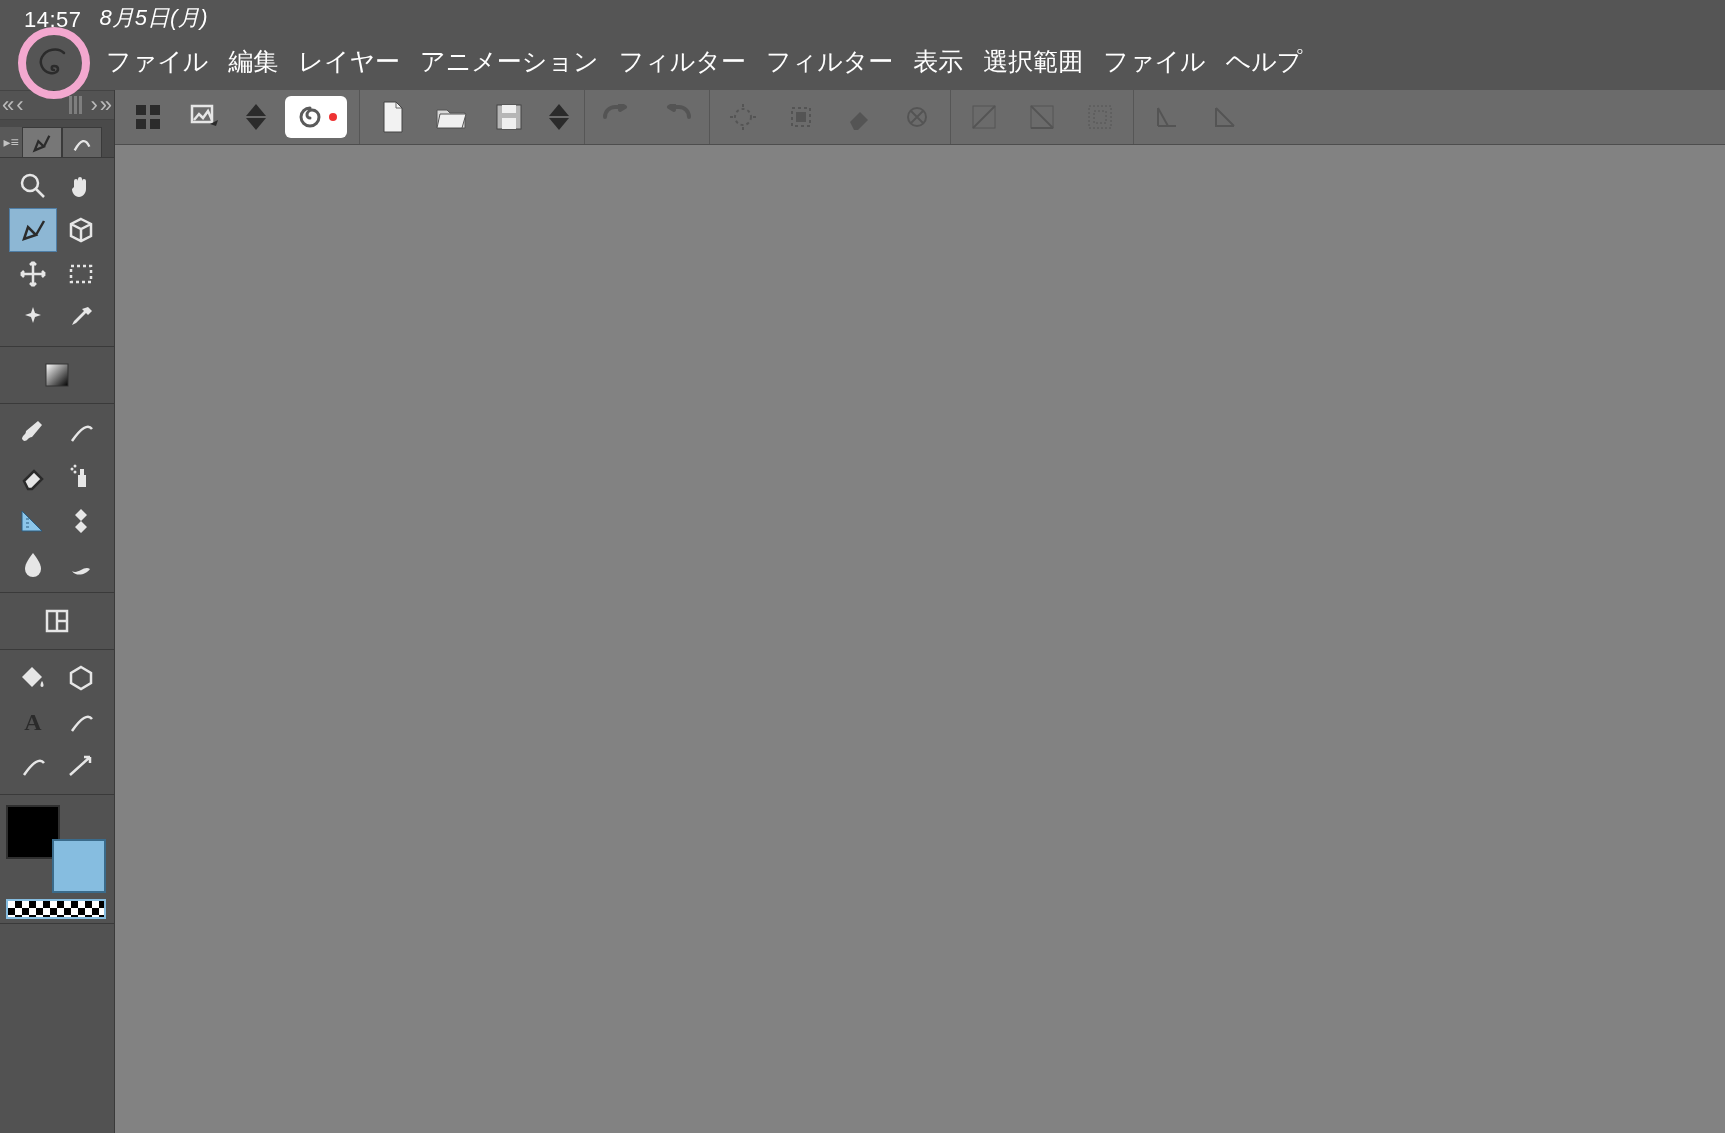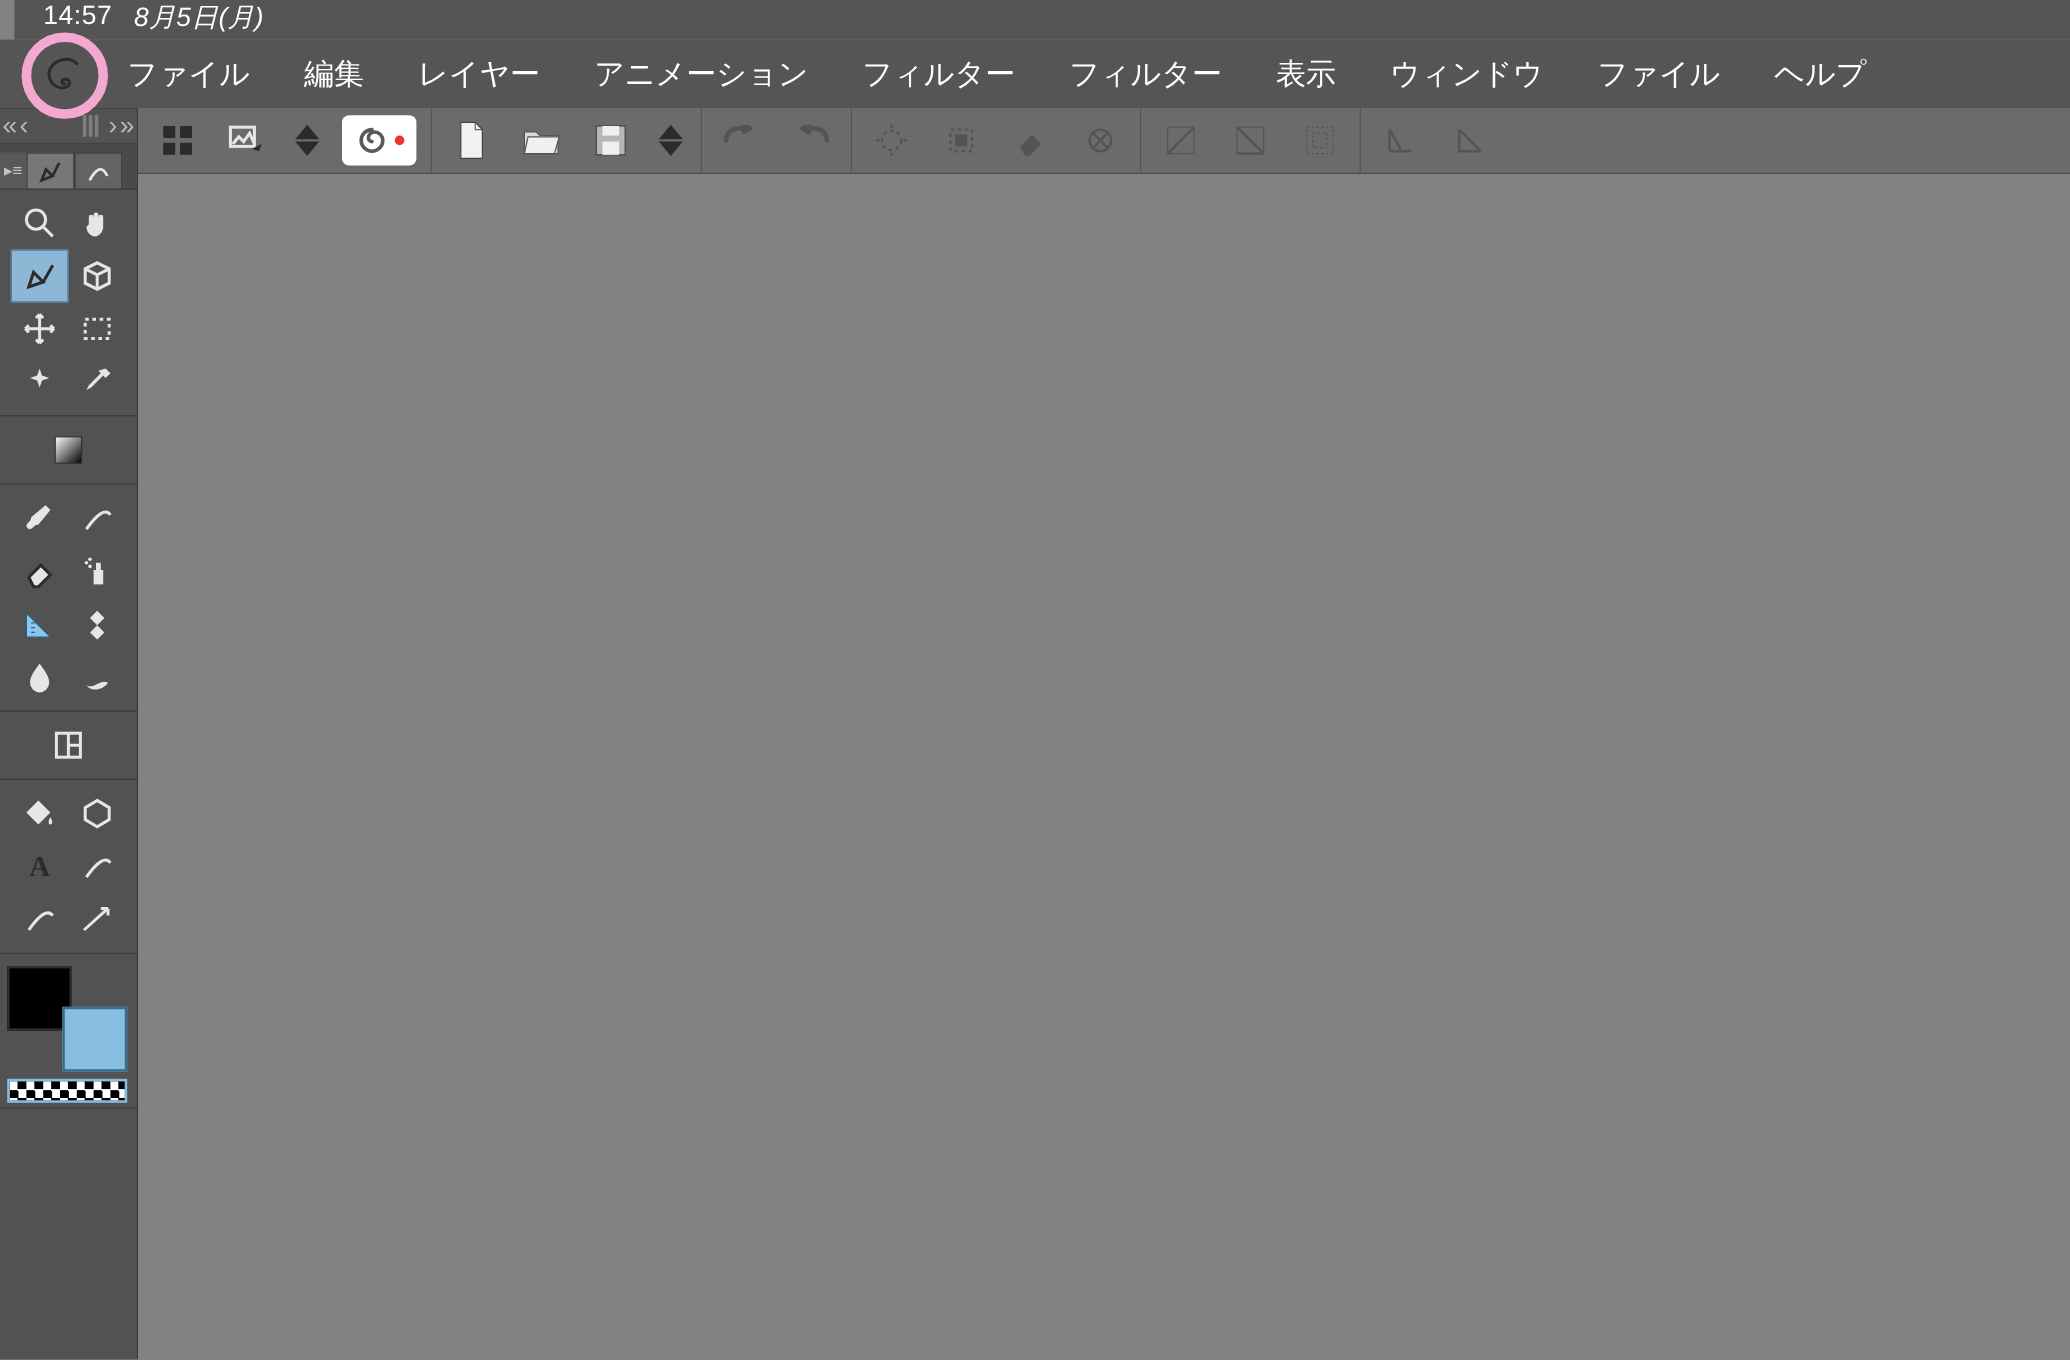--- a/index.html
+++ b/index.html
@@ -1,24 +1,24 @@
 <!DOCTYPE html>
 <html><head>
 <meta charset="utf-8">
 <style>
   * { margin:0; padding:0; box-sizing:border-box; user-select:none; }
   html, body { width:1725px; height:1133px; background:#828282; font-family:"Hiragino Kaku Gothic ProN","メイリオ",sans-serif; overflow:hidden; }
 
   
-  .status-bar { height:33px; background:#555; color:#fff; font-size:22px; display:flex; align-items:flex-start; padding-left:24px; gap:18px; letter-spacing:0.5px;margin-left:12px;}
+  .status-bar { height:33px; background:#555; color:#fff; font-size:22px; display:flex; align-items:flex-end; padding-left:24px; gap:18px; letter-spacing:0.5px;}
   .status-bar .time { font-weight:300;}
   .status-bar .date { font-weight:400;font-style:italic;}
 
   
-  .menu-bar { height:57px; background:#555; display:flex; align-items:center; color:#fff; font-size:25px; gap:45px; position:relative; padding-left:106px;}
+  .menu-bar { height:57px; background:#555; display:flex; align-items:center; color:#fff; font-size:25px; gap:20px; position:relative; padding-left:106px;}
   .menu-item { cursor:pointer; }
 
   
   .app-logo-wrap { position:absolute; left:18px; top:-6px; width:72px; height:72px; display:flex; align-items:center; justify-content:center; }
   .pink-circle { position:absolute; inset:0; border:8px solid #f3a8cf; border-radius:50%; }
   .app-logo-wrap svg { position:relative; }
 
   
   .collapse-row { height:30px; background:#535353; display:flex; align-items:center; padding:0 2px; gap:2px; border-top:1px solid #444; border-bottom:1px solid #444;}
   .collapse-row .arrow { color:#bababa; font-size:22px; line-height:1; cursor:pointer;}
@@ -84,21 +84,21 @@
       <path d="M30 10c-6-6-18-4-22 4-3 6 0 14 8 16 4 1 8-1 8-4 0-2-2-3-4-3-3 0-3 4 0 4" class="ico-stroke-dark" stroke-width="4" stroke-linecap="round"></path>
     </svg>
   </div>
   <span class="menu-item">ファイル</span>
   <span class="menu-item">編集</span>
   <span class="menu-item">レイヤー</span>
   <span class="menu-item">アニメーション</span>
   <span class="menu-item">フィルター</span>
   <span class="menu-item">フィルター</span>
   <span class="menu-item">表示</span>
-  <span class="menu-item">ウィンドウ</span>
+  <span class="menu-item">選択範囲</span>
   <span class="menu-item">ファイル</span>
   <span class="menu-item">ヘルプ</span>
 </div>
 
 <div class="workspace">
 
   <div class="left-col">
 
     <div class="collapse-row">
       <span class="arrow">«</span>

